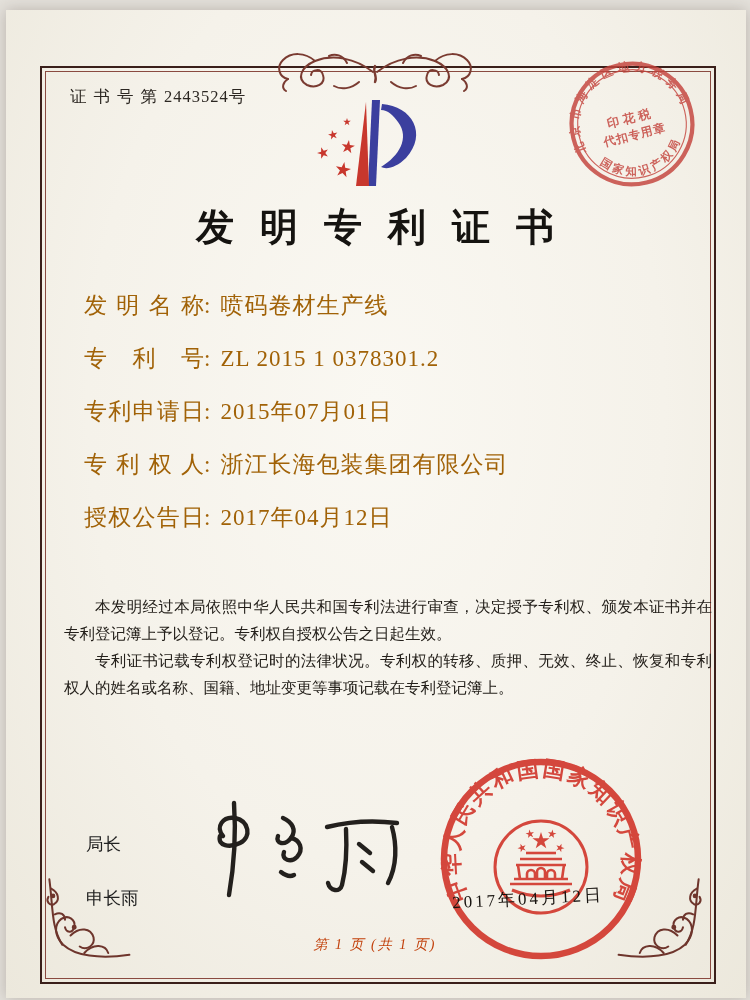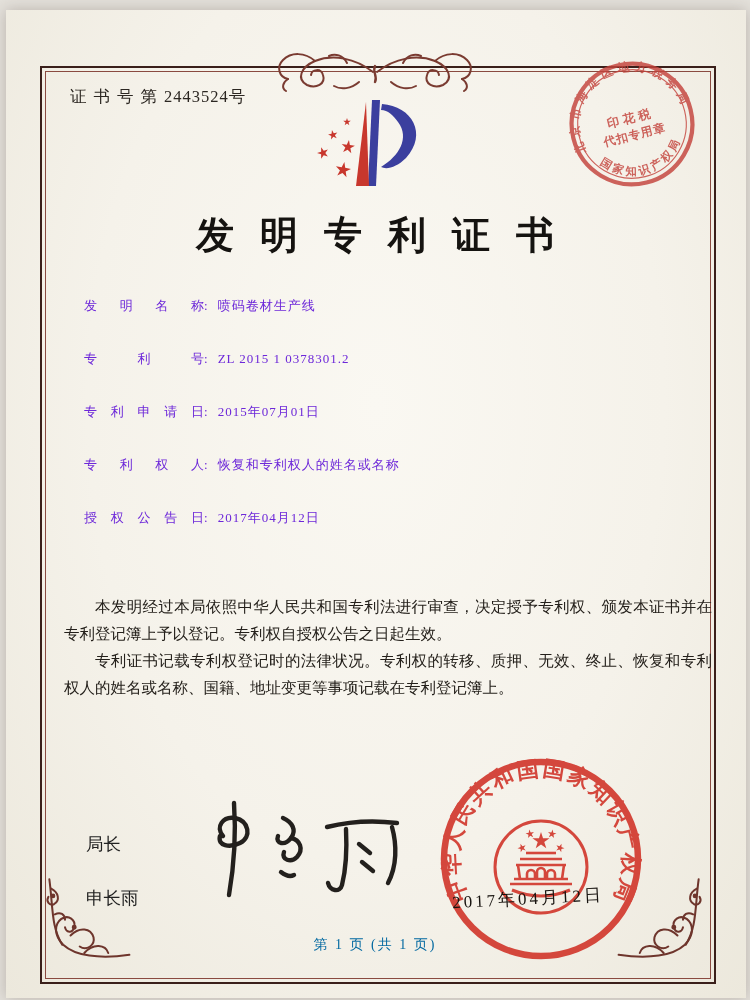--- a/index.html
+++ b/index.html
@@ -24,45 +24,45 @@
   }
   .content{position:absolute;left:0;top:0;width:750px;height:1000px;}
   .cert-number{
     position:absolute;left:70px;top:86px;font-size:16.5px;color:#2c2722;
   }
   .cert-number .sp{letter-spacing:7px;}
   .cert-number .num{letter-spacing:1px;}
   .logo{position:absolute;left:306px;top:90px;}
   .title{
     position:absolute;left:0;top:202px;width:750px;text-align:center;
-    font-size:38px;font-weight:bold;letter-spacing:26px;text-indent:26px;color:#151310;margin-top:8px;
+    font-size:38px;font-weight:bold;letter-spacing:26px;text-indent:26px;color:#151310;
   }
   .fields{position:absolute;left:84px;top:292px;width:600px;}
-  .frow{margin:0 0 26px 0;font-size:13px;line-height:27px;color:#6d28d9;}
+  .frow{margin:0 0 26px 0;font-size:23px;line-height:27px;color:#a16207;}
   .flabel{display:inline-block;width:120px;text-align:justify;text-align-last:justify;vertical-align:top;}
   .fcolon{margin-right:10px;}
   .fvalue{letter-spacing:1px;}
   .body-text{position:absolute;left:64px;top:594px;width:648px;}
   .body-text p{
     margin:0;text-indent:2em;font-size:15.5px;line-height:1.74;
     text-align:justify;color:#24201b;
   }
   .signer-title{position:absolute;left:86px;top:832px;font-size:17.5px;font-family:Liberation Sans, sans-serif;}
   .signer-name{position:absolute;left:86px;top:866px;font-size:17.5px;font-family:"Liberation Sans","DejaVu Sans",sans-serif;margin-top:20px;}
   .signature{position:absolute;left:195px;top:796px;}
   .seal{position:absolute;left:438px;top:756px;opacity:.93;}
   .seal-date{
     position:absolute;left:452px;top:886px;width:200px;
     font-size:17px;letter-spacing:3px;color:#17130f;
     transform:rotate(-3deg);white-space:nowrap;
   }
   .tax-stamp{position:absolute;left:566px;top:58px;opacity:.82;}
   .footer{
     position:absolute;left:0;top:936px;width:750px;text-align:center;
-    font-size:14px;letter-spacing:2px;color:#0369a1;
+    font-size:14px;letter-spacing:2px;color:#c2410c;font-style:italic;
   }
   .ornament-top{position:absolute;left:255px;top:42px;}
   .flourish-bl{position:absolute;left:42px;top:872px;}
   .flourish-br{position:absolute;left:614px;top:872px;transform:scaleX(-1);}
   svg text{font-family:"Liberation Serif","DejaVu Serif",serif;}
 </style>
 </head>
 <body>
 
 <div class="paper">
@@ -133,21 +133,21 @@
     <p class="frow">
       <span class="flabel">发明名称</span><span class="fcolon">:</span><span class="fvalue">喷码卷材生产线</span>
     </p>
     <p class="frow">
       <span class="flabel">专利号</span><span class="fcolon">:</span><span class="fvalue">ZL 2015 1 0378301.2</span>
     </p>
     <p class="frow">
       <span class="flabel">专利申请日</span><span class="fcolon">:</span><span class="fvalue">2015年07月01日</span>
     </p>
     <p class="frow">
-      <span class="flabel">专利权人</span><span class="fcolon">:</span><span class="fvalue">恢复和专利权人的姓名或名称</span>
+      <span class="flabel">专利权人</span><span class="fcolon">:</span><span class="fvalue">浙江长海包装集团有限公司</span>
     </p>
     <p class="frow">
       <span class="flabel">授权公告日</span><span class="fcolon">:</span><span class="fvalue">2017年04月12日</span>
     </p>
   </div>
 
   <div class="body-text">
     <p>本发明经过本局依照中华人民共和国专利法进行审查，决定授予专利权、颁发本证书并在专利登记簿上予以登记。专利权自授权公告之日起生效。</p>
     <p>专利证书记载专利权登记时的法律状况。专利权的转移、质押、无效、终止、恢复和专利权人的姓名或名称、国籍、地址变更等事项记载在专利登记簿上。</p>
   </div>

